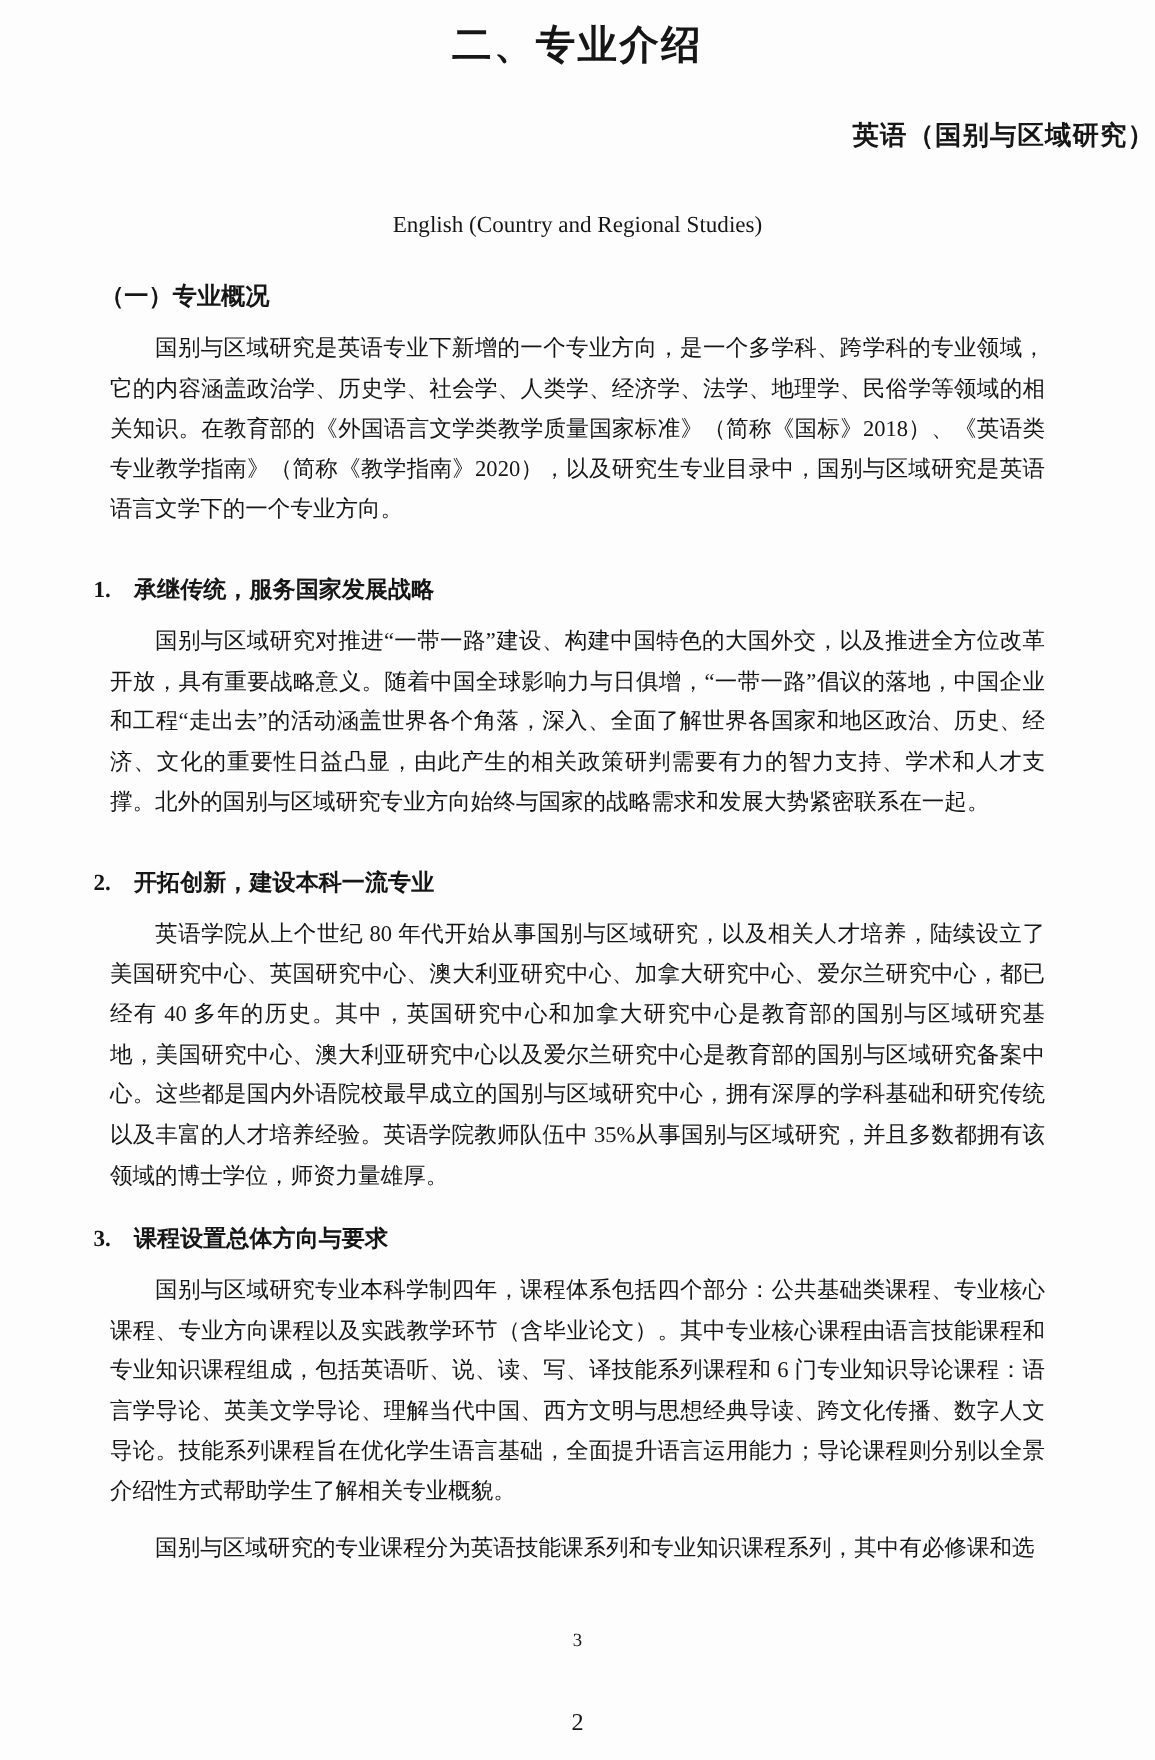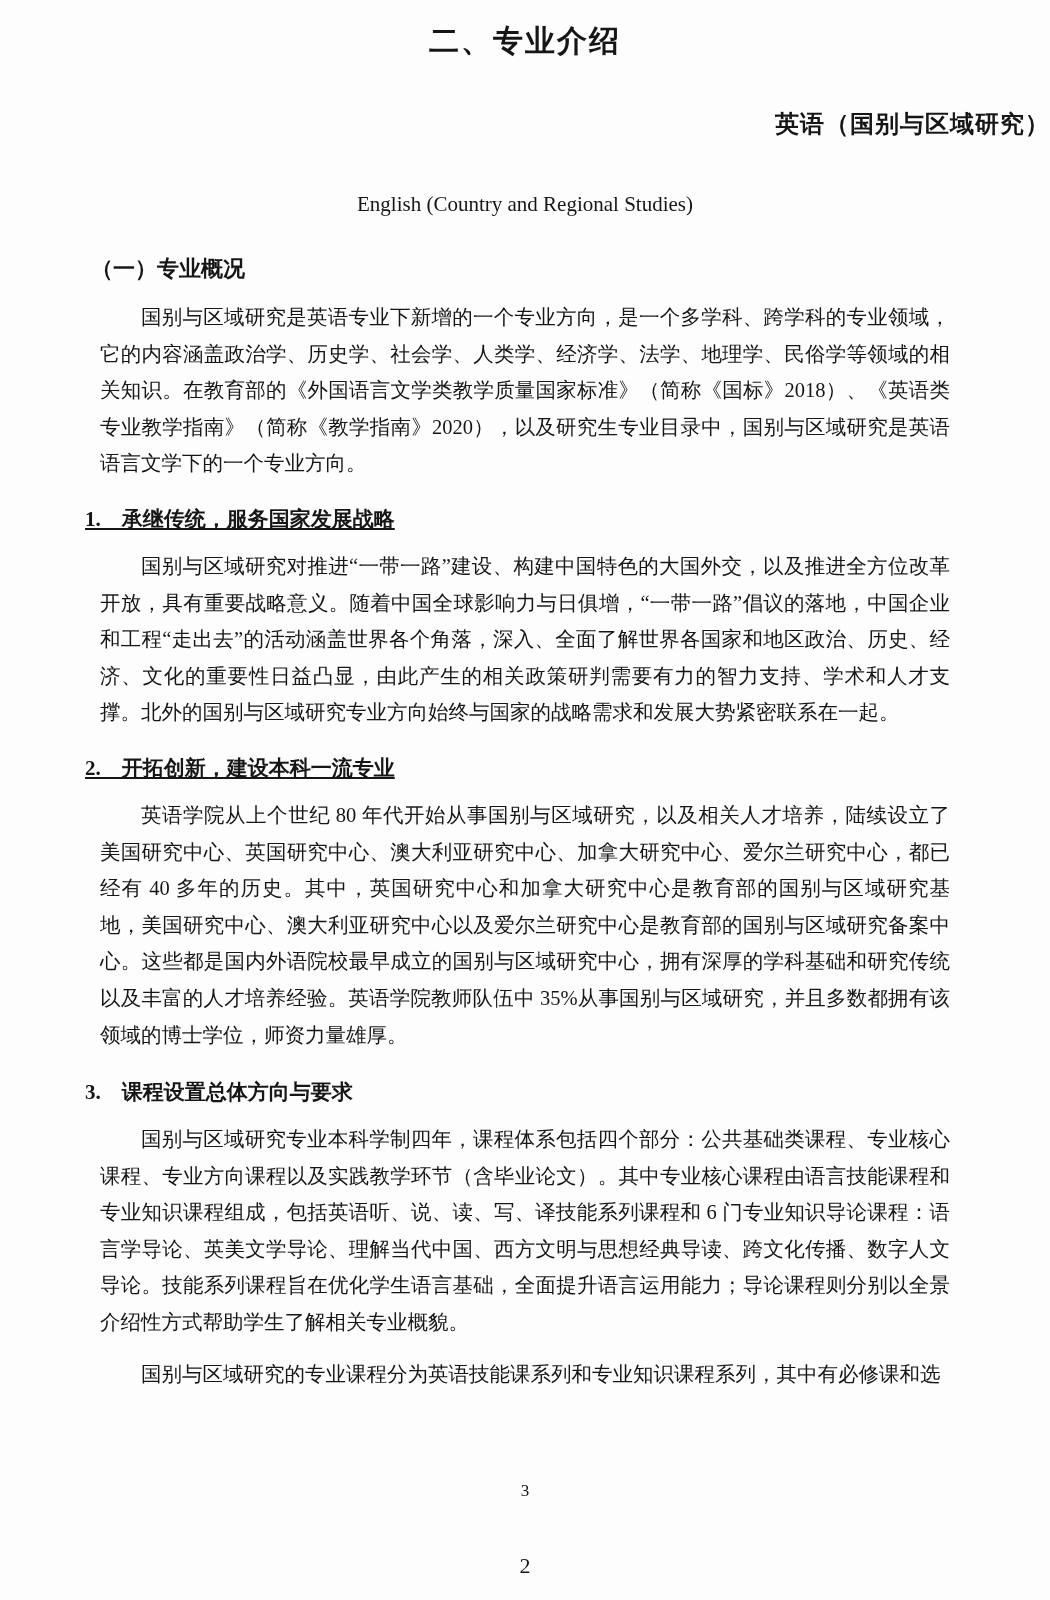--- a/index.html
+++ b/index.html
@@ -16,21 +16,21 @@
     color: #161616;
     font-family: "Liberation Serif", "DejaVu Serif", serif;
     overflow: hidden;
   }
   .main-title {
     margin: 0;
     padding-top: 22px;
     text-align: center;
     font-family: "Liberation Sans", "DejaVu Sans", sans-serif;
     font-weight: bold;
-    font-size: 30px;
+    font-size: 36px;
     line-height: 38px;
     letter-spacing: 2px;
   }
   .cn-subtitle {
     margin: 48px 0 0 0;
     text-align: right;
     font-family: "Liberation Sans", "DejaVu Sans", sans-serif;
     font-weight: bold;
     font-size: 24px;
     line-height: 32px;
@@ -67,21 +67,21 @@
   p.body {
     margin: 15px;
     font-size: 20.5px;
     line-height: 36.6px;
     text-align: justify;
     text-align-last: left;
     text-indent: 2em;
   }
   .mt-42 { margin-top: 42px; }
   .mt-40 { margin-top: 40px; }
-  .mt-35 { margin-top: 24px; text-decoration: underline; }
+  .mt-35 { margin-top: 41px; }
   .mt-31 { margin-top: 31px; }
   .mt-26 { margin-top: 26px; }
   .mt-0  { margin-top: 0; }
   .inner-page-num {
     position: absolute;
     top: 1480px;
     left: 0;
     width: 100%;
     text-align: center;
     font-size: 17px;

